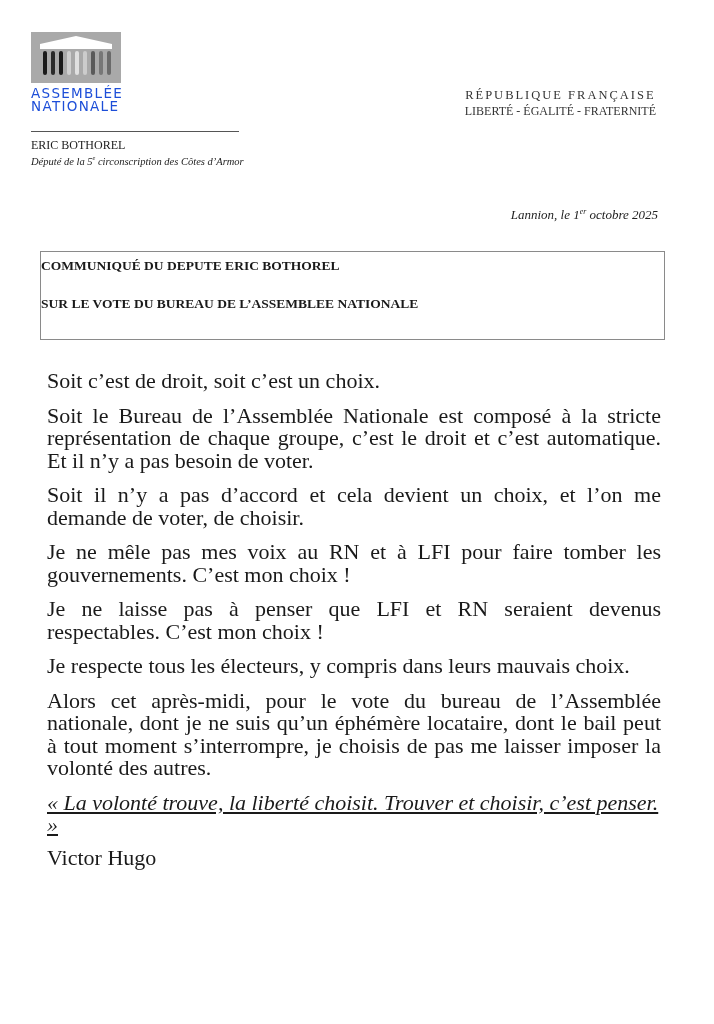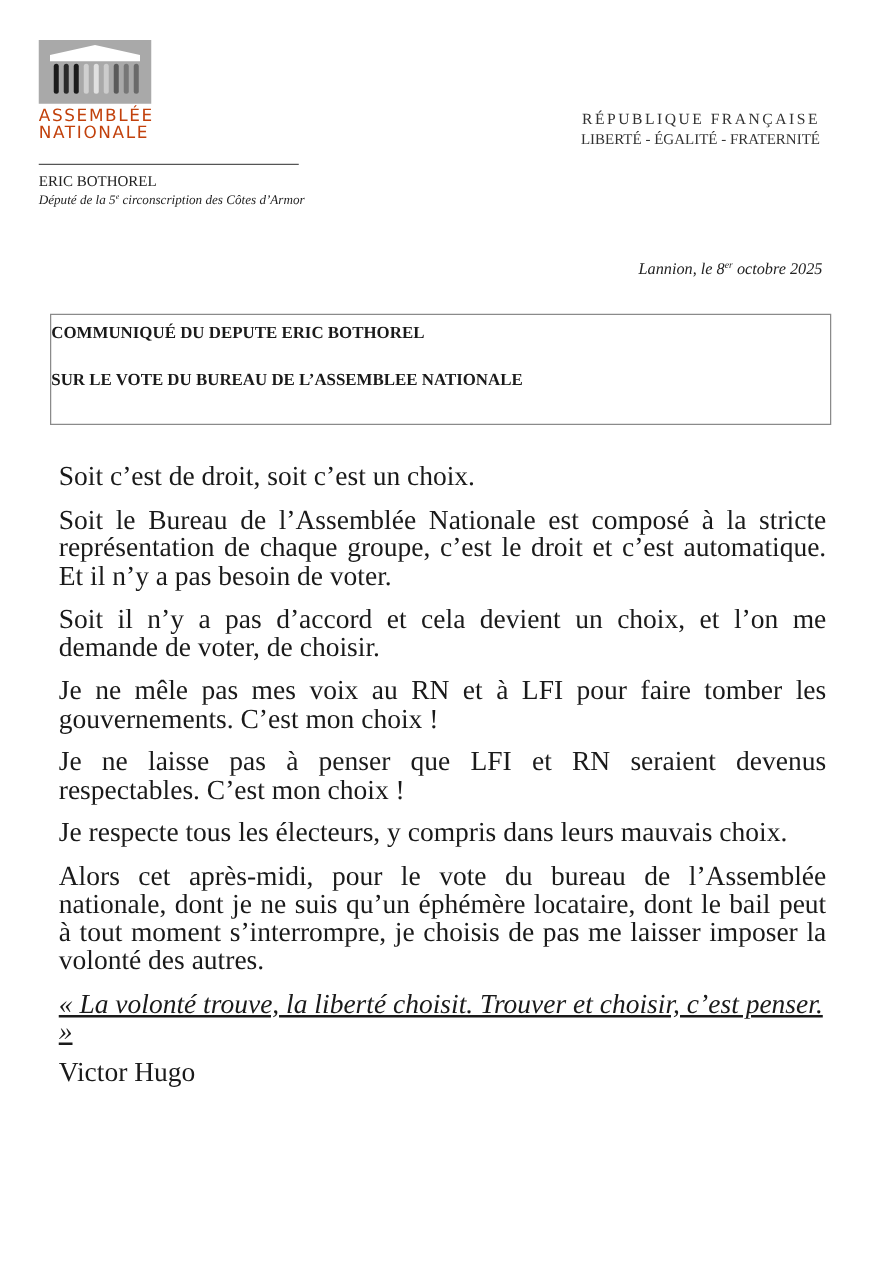--- a/index.html
+++ b/index.html
@@ -4,22 +4,22 @@
 <style>
   html, body { margin: 0; padding: 0; background: #ffffff; }
   body { width: 714px; height: 1024px; position: relative; overflow: hidden; color: #1a1a1a; font-family: "Liberation Serif", serif; }
   .logo { position: absolute; left: 31px; top: 32px; width: 90px; }
   .logo-box { width: 90px; height: 51px; background: #a9a9a9; position: relative; }
   .pediment { position: absolute; left: 9px; top: 4px; width: 0; height: 0;
     border-left: 36px solid transparent; border-right: 36px solid transparent; border-bottom: 8px solid #ffffff; }
   .architrave { position: absolute; left: 9px; top: 12px; width: 72px; height: 5px; background: #ffffff; }
   .cols { position: absolute; left: 12px; top: 19px; height: 24px; display: flex; gap: 4px; }
   .col { width: 4px; height: 24px; border-radius: 2px; }
-  .logo-text { font-family: "DejaVu Sans", sans-serif; font-size: 13.5px; line-height: 13px; color: #c2410c; letter-spacing: 1.3px; margin-top: 4px; }
-  .republique { position: absolute; right: 58px; top: 88px; text-align: right; font-family: "Liberation Serif", serif; color: #333; }
+  .logo-text { font-family: "DejaVu Sans", sans-serif; font-size: 13.5px; line-height: 13px; color: #1d4ed8; letter-spacing: 1.3px; margin-top: 4px; }
+  .republique { position: absolute; right: 58px; top: 88px; text-align: center; font-family: "Liberation Serif", serif; color: #333; }
   .republique .rf { font-size: 12.5px; letter-spacing: 2px; }
   .republique .lef { font-size: 12px; letter-spacing: 0; margin-top: 1px; }
   .sig-rule { position: absolute; left: 31px; top: 131px; width: 208px; height: 1px; background: #555; }
   .author { position: absolute; left: 31px; top: 138px; font-size: 12px; color: #222; }
   .author-role { position: absolute; left: 31px; top: 154px; font-size: 10.5px; font-style: italic; color: #222; }
   .date { position: absolute; right: 56px; top: 207px; font-size: 13px; font-style: italic; color: #222; }
   .titlebox { position: absolute; left: 40px; top: 251px; width: 625px; height: 89px; border: 1px solid #8a8a8a; box-sizing: border-box; font-weight: bold; font-size: 13.5px; }
   .titlebox .t1 { margin-top: 6px; }
   .titlebox .t2 { margin-top: 22px; }
   .body { position: absolute; left: 47px; top: 370px; width: 614px; font-size: 22px; line-height: 22.5px; text-align: justify; }
@@ -55,21 +55,21 @@
 
 <div class="republique">
   <div class="rf">RÉPUBLIQUE FRANÇAISE</div>
   <div class="lef">LIBERTÉ - ÉGALITÉ - FRATERNITÉ</div>
 </div>
 
 <div class="sig-rule"></div>
 <div class="author">ERIC BOTHOREL</div>
 <div class="author-role"><span>Député de la 5</span><sup>e</sup><span> circonscription des Côtes d’Armor</span></div>
 
-<div class="date"><span>Lannion, le 8</span><sup>er</sup><span> octobre 2025</span></div>
+<div class="date"><span>Lannion, le 1</span><sup>er</sup><span> octobre 2025</span></div>
 
 <div class="titlebox">
   <div class="t1">COMMUNIQUÉ DU DEPUTE ERIC BOTHOREL</div>
   <div class="t2">SUR LE VOTE DU BUREAU DE L’ASSEMBLEE NATIONALE</div>
 </div>
 
 <div class="body">
   <p>Soit c’est de droit, soit c’est un choix.</p>
   <p>Soit le Bureau de l’Assemblée Nationale est composé à la stricte représentation de chaque groupe, c’est le droit et c’est automatique. Et il n’y a pas besoin de voter.</p>
   <p>Soit il n’y a pas d’accord et cela devient un choix, et l’on me demande de voter, de choisir.</p>

